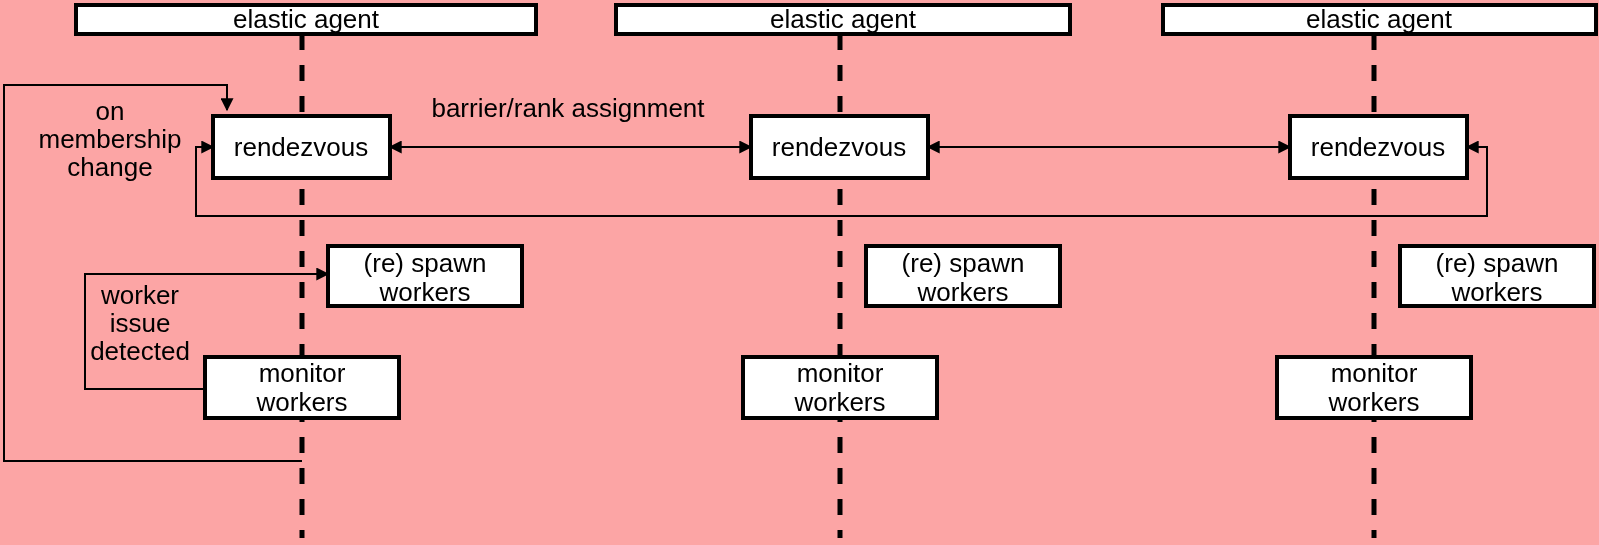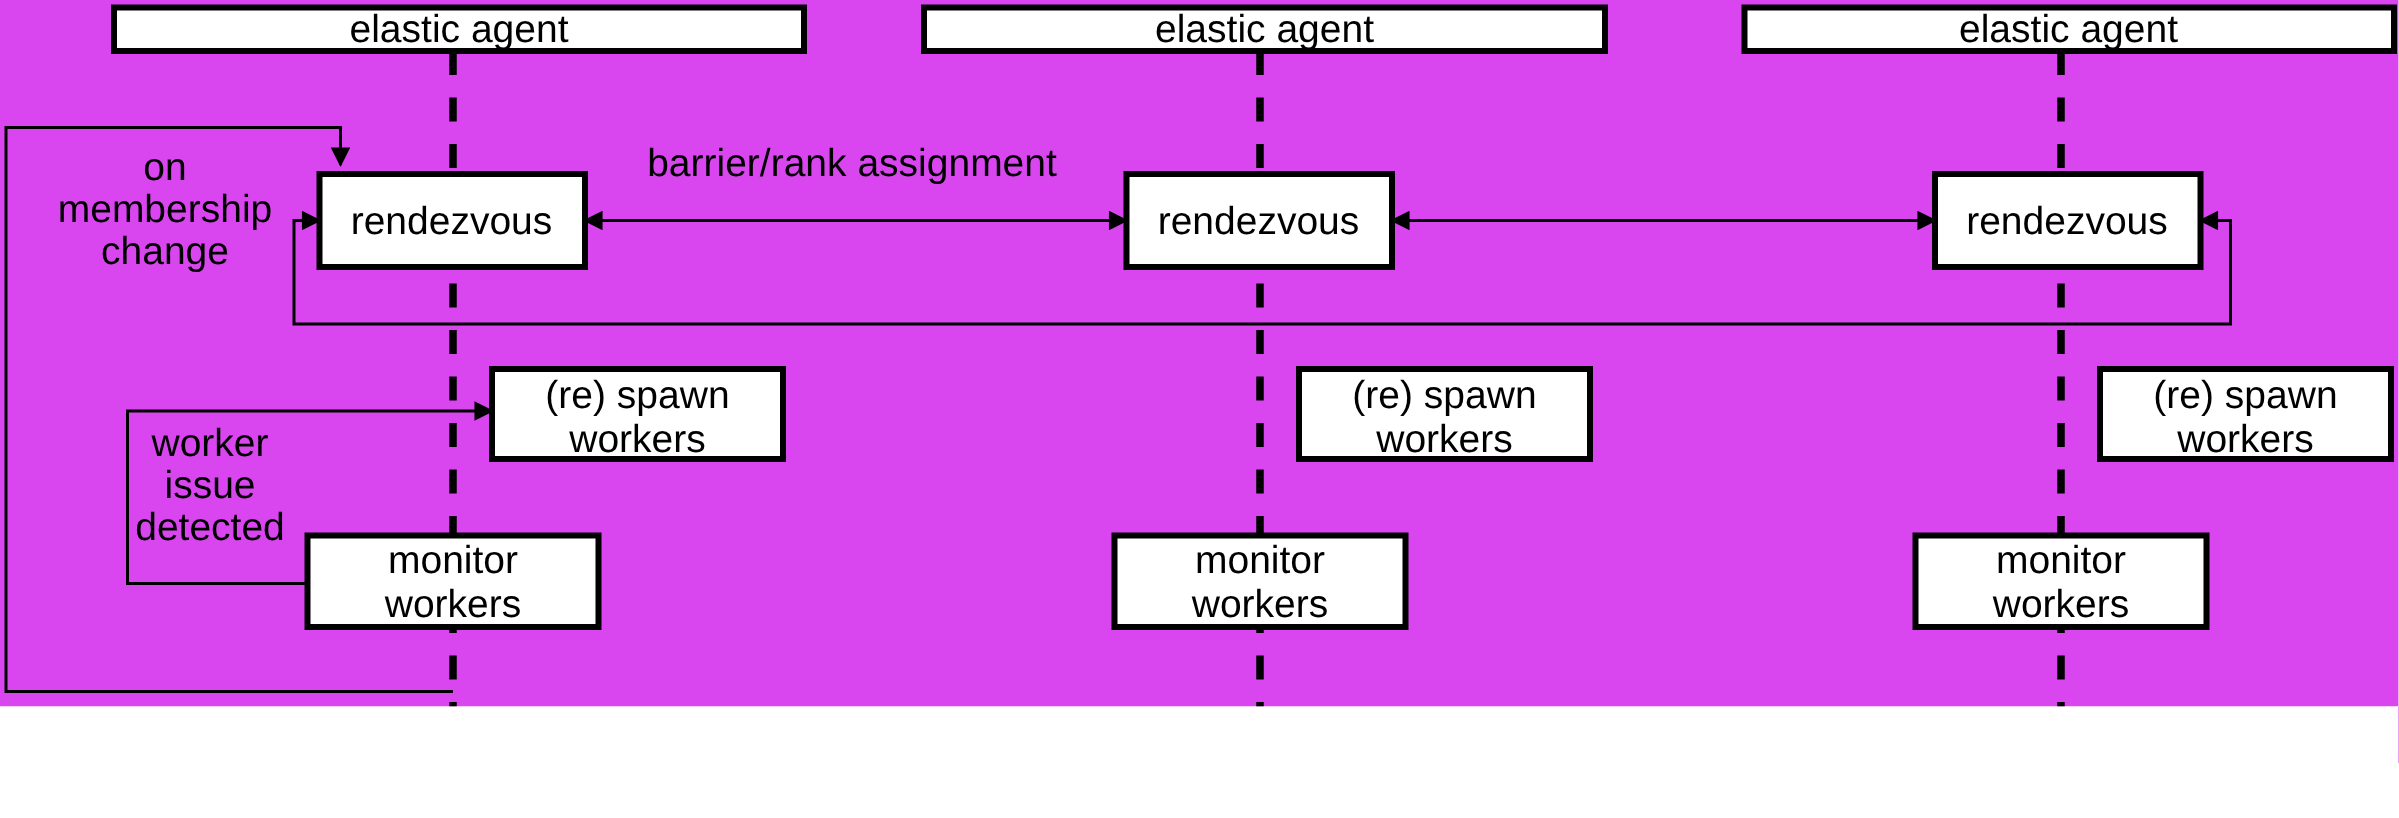--- a/index.html
+++ b/index.html
@@ -3,22 +3,22 @@
 <meta charset="utf-8">
 <style>
   html, body {
     margin: 0;
     padding: 0;
     background: #ffffff;
   }
   .stage {
     position: relative;
     width: 1599px;
-    height: 471px;
-    background: #d946ef;
+    height: 545px;
+    background: #fca5a5;
     overflow: hidden;
   }
   svg { display: block; }
   .box {
     fill: #ffffff;
     stroke: #000000;
     stroke-width: 4;
   }
   .thin {
     fill: none;

